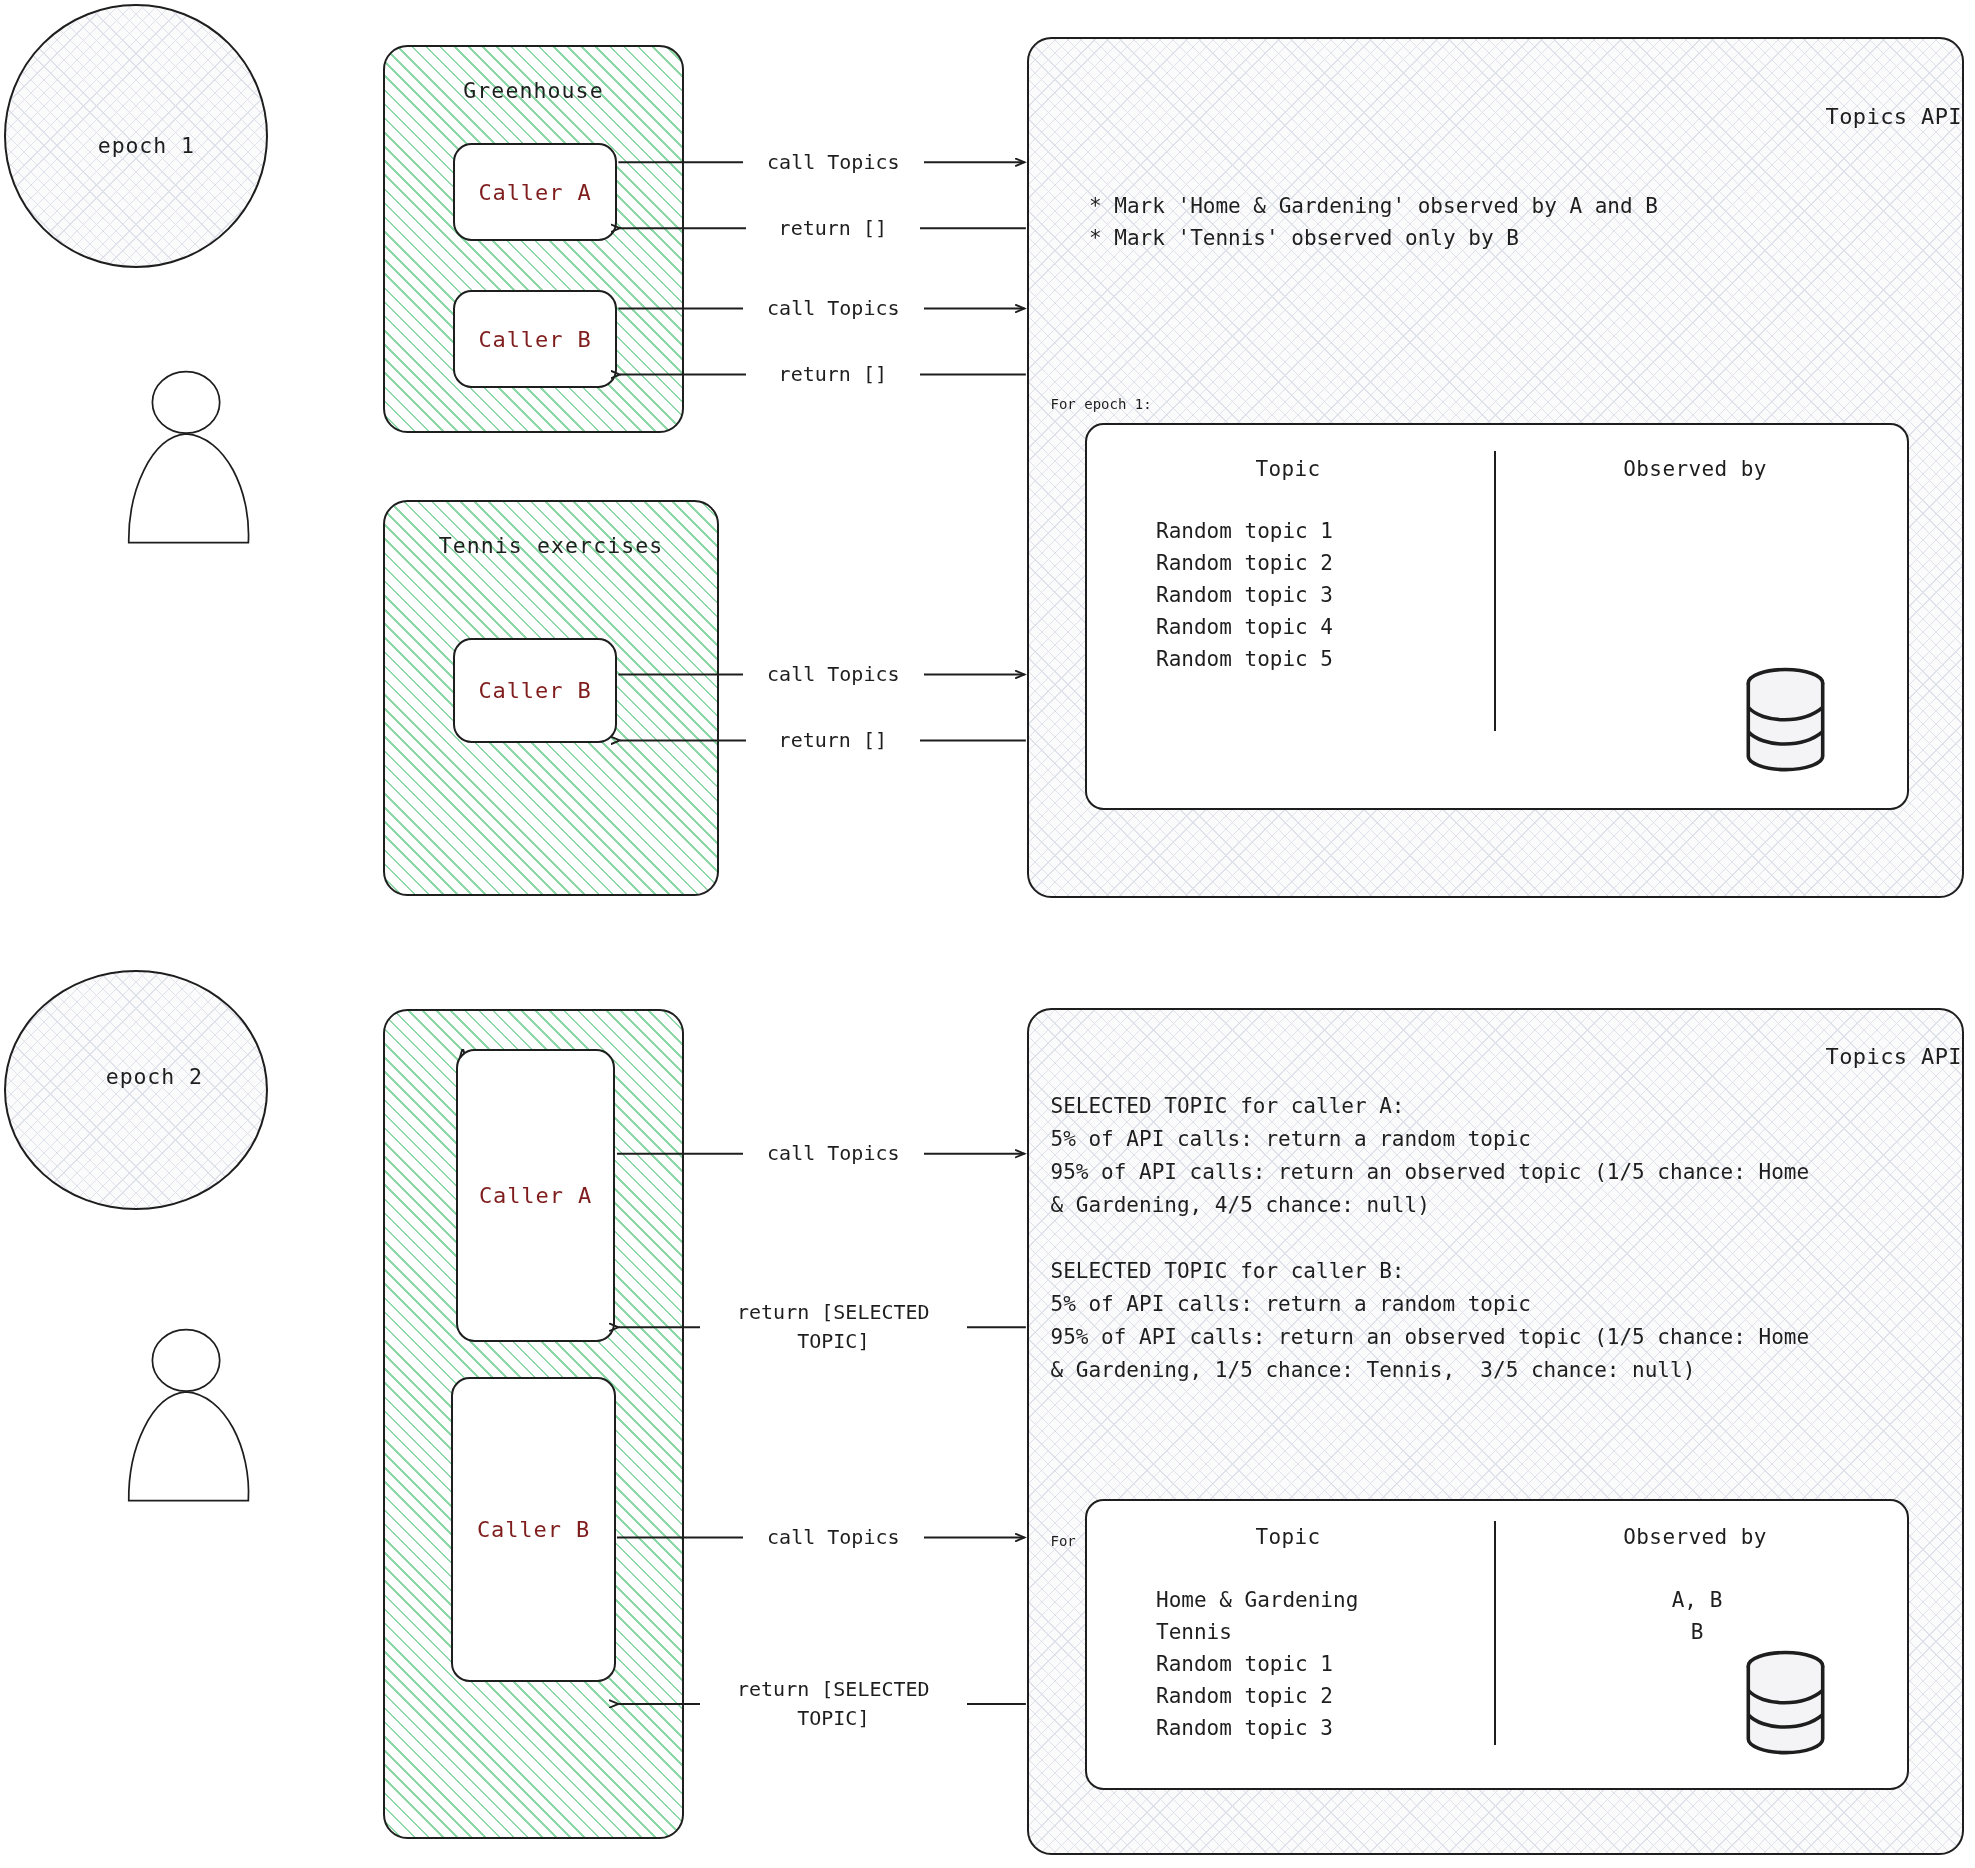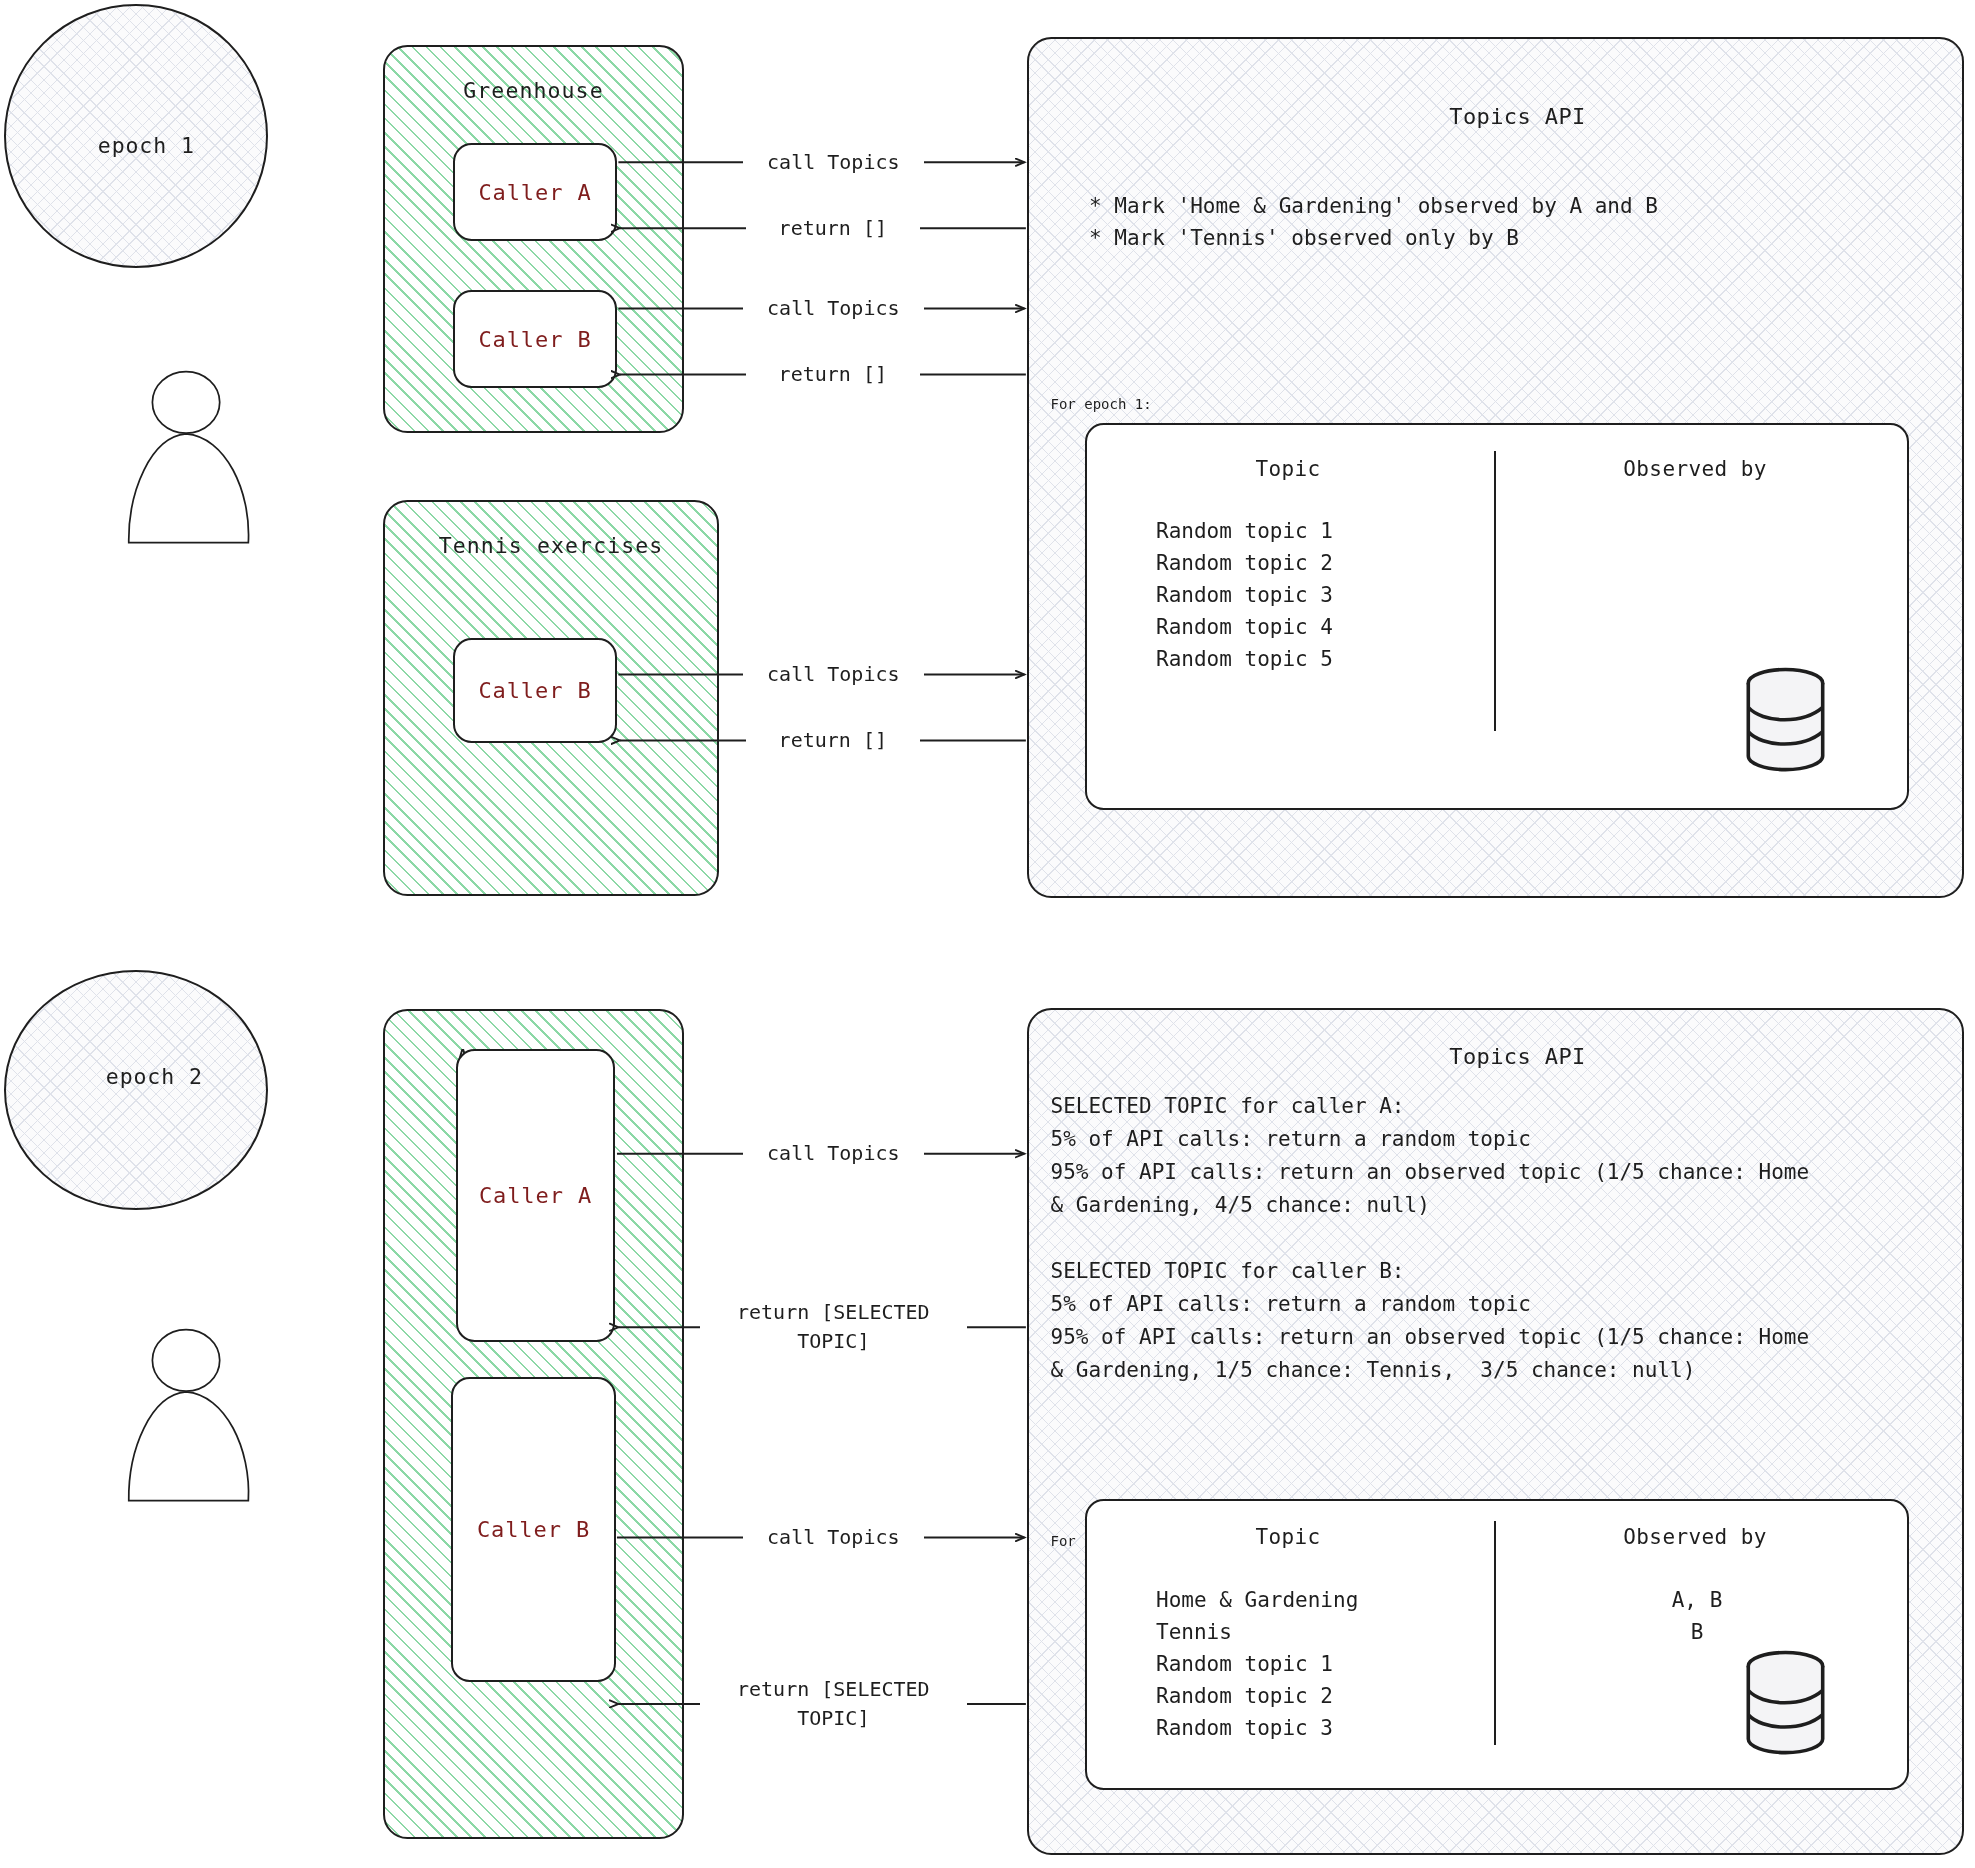--- a/index.html
+++ b/index.html
@@ -62,21 +62,21 @@
     font-family:"DejaVu Sans Mono","Liberation Mono",monospace;
   }
   .node-label{
     font-size:22px;
     letter-spacing:0.9px;
     color:#7f1d1d;
   }
   .panel-title{
     position:absolute;
     left:0;right:0;
-    text-align:center;
+    text-align:right;
     font-size:22px;
     letter-spacing:0.4px;
     margin-left:44px;
   }
   .epoch-label{
     position:absolute;
     left:0;right:0;
     text-align:center;
     font-size:21.5px;
     letter-spacing:0.9px;

